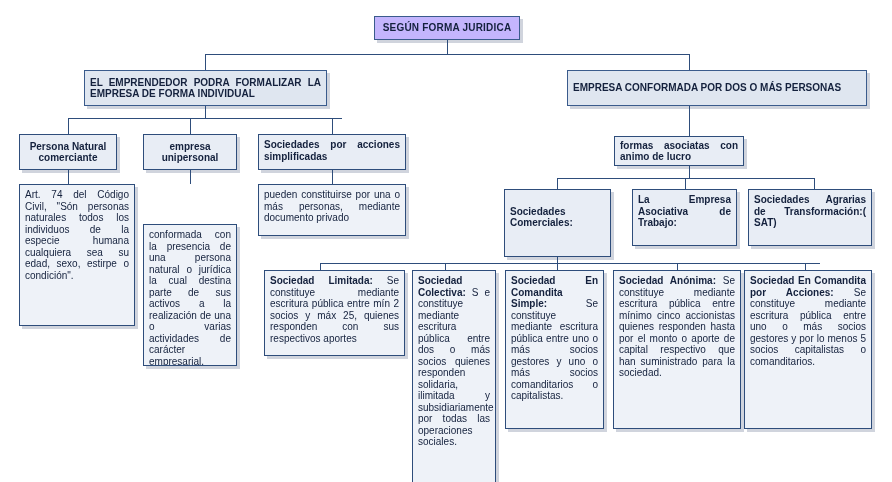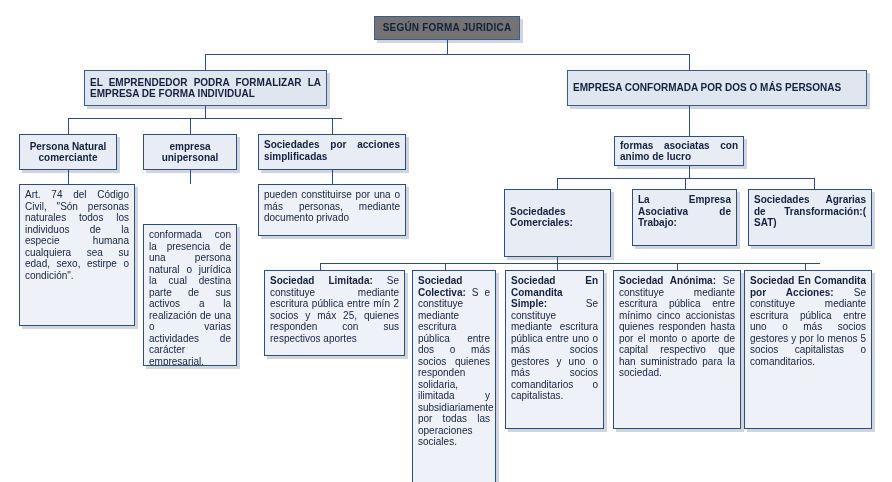--- a/index.html
+++ b/index.html
@@ -28,21 +28,21 @@
     padding: 4px 5px;
     text-align: justify;
     overflow: hidden;
   }
   .node.header {
     background: #dfe6f0;
     font-weight: bold;
     border: 1px solid #3a5b8c;
   }
   .node.root {
-    background: #737373;
+    background: #c4b5fd;
     font-weight: bold;
     text-align: center;
     font-size: 10px;
     letter-spacing: 0.2px;
     border: 1px solid #3a5b8c;
   }
   .node.band {
     background: #e8edf5;
     font-weight: bold;
     border: 1px solid #2e4d7b;

